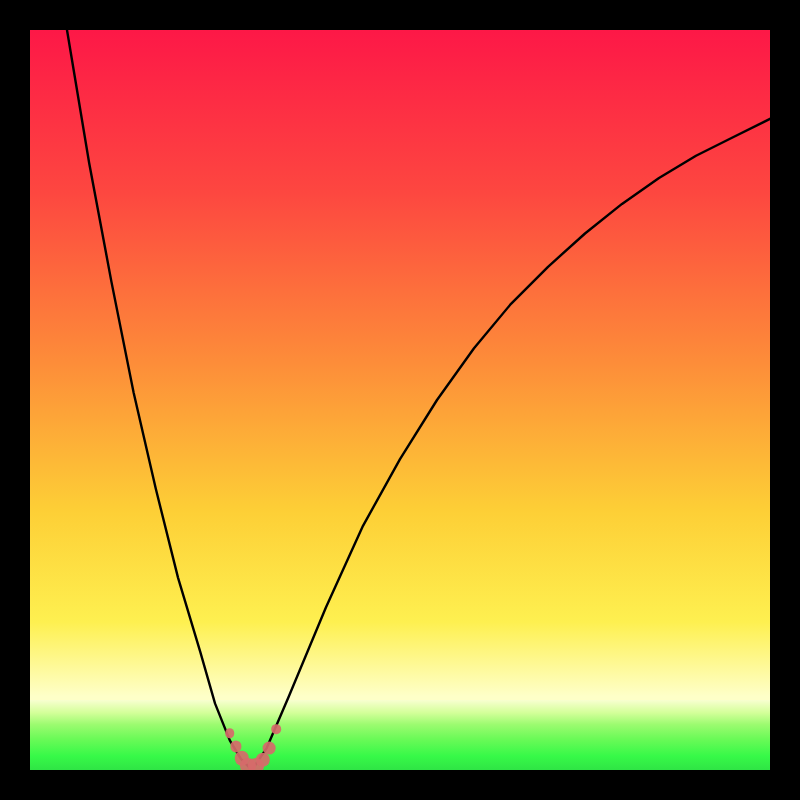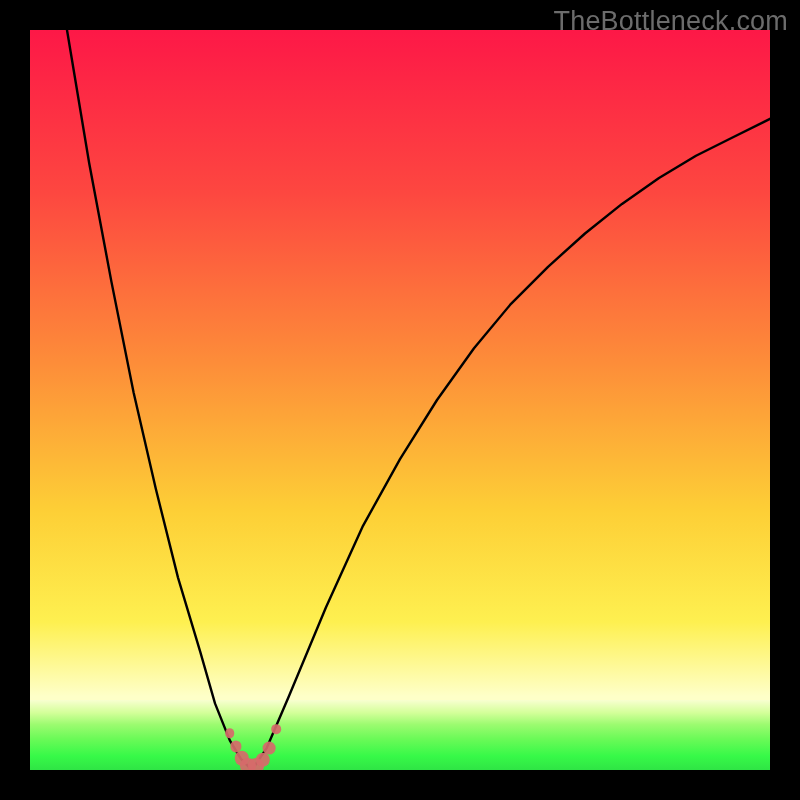--- a/index.html
+++ b/index.html
@@ -51,21 +51,20 @@
     font-size: 27px;
     font-weight: 400;
     letter-spacing: 0.2px;
   }
 </style>
 </head>
 <body>
 
 <div class="frame">
 
-  <div class="watermark">TheBottleneck.com</div>
 
   <div class="plot-area">
 
     <div class="gradient-bg" id="grad" style="background: linear-gradient(rgb(253, 24, 71) 0%, rgb(253, 71, 64) 22%, rgb(253, 141, 57) 45%, rgb(253, 207, 54) 65%, rgb(254, 240, 80) 80%, rgb(254, 255, 200) 90%);"></div>
 
     <div id="green-band-container">
         <div class="green-strip" style="top: 669.7px; height: 70.3px; background: linear-gradient(rgb(248, 255, 208) 0%, rgb(212, 255, 154) 18%, rgb(156, 251, 112) 35%, rgb(108, 250, 88) 55%, rgb(55, 249, 72) 80%, rgb(47, 228, 69) 100%);"></div>
       </div>
 
     <svg class="curve-svg" id="curve-svg" viewBox="0 0 740 740" preserveAspectRatio="none">

